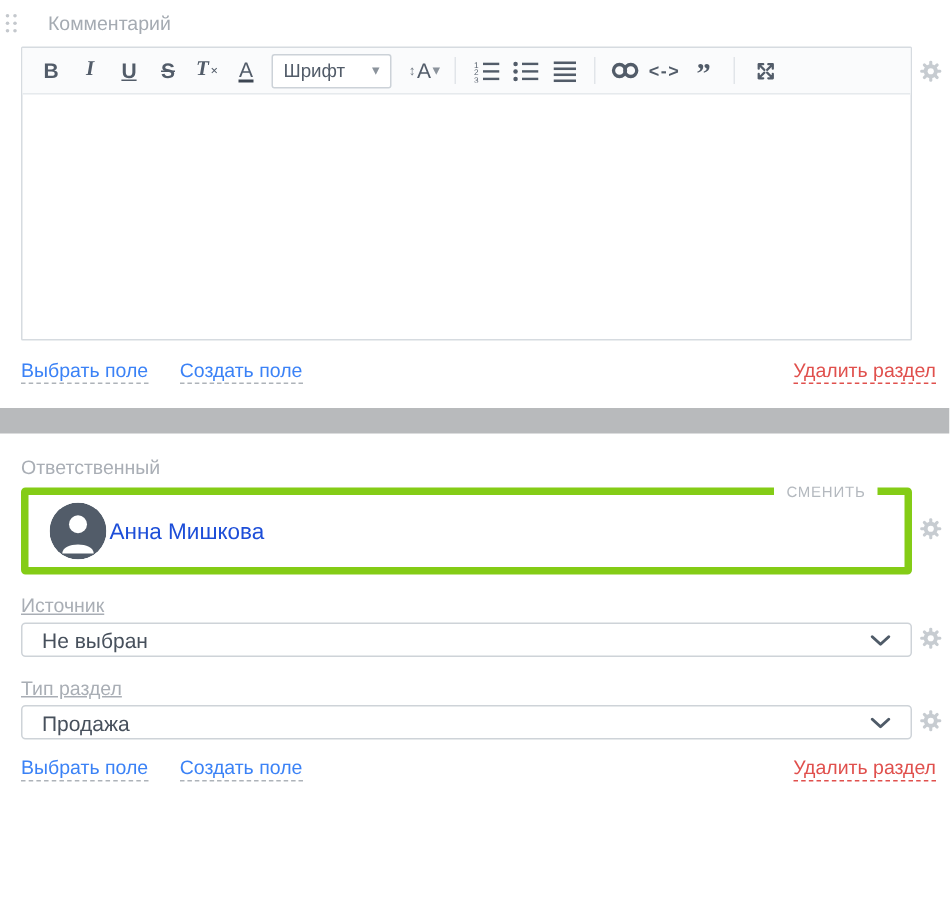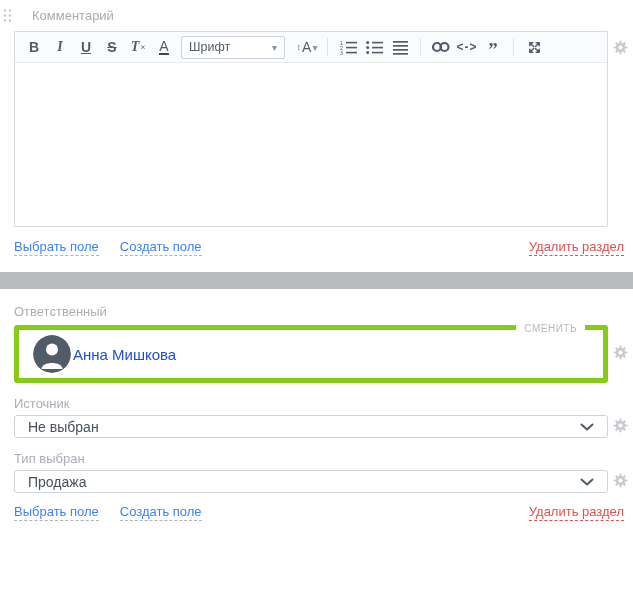--- a/index.html
+++ b/index.html
@@ -25,21 +25,21 @@
   .editor-box { height:196px; border:1px solid #d6dbe0; background:#fff; border-radius:1px; display:flex; flex-direction:column; }
   .toolbar { height:31px; flex:0 0 31px; background:#fafbfc; border-bottom:1px solid #e6eaed; display:flex; align-items:center; padding:0 6px; }
   .tb-btn { min-width:26px; height:26px; display:flex; align-items:center; justify-content:center; color:#525c69; font-size:14px; cursor:default; }
   .tb-bold { font-weight:bold; }
   .tb-italic { font-style:italic; font-family:"Liberation Serif","DejaVu Serif",serif; font-weight:bold; }
   .tb-underline { text-decoration:underline; }
   .tb-strike { text-decoration:line-through; }
   .tb-clear sub { font-size:9px; margin-left:1px; }
   .tb-color span.a-glyph { border-bottom:2px solid #3d4652; line-height:1.05; font-weight:normal; }
   .tb-sep { width:1px; height:18px; background:#e1e5e9; margin:0 7px; }
-  .font-select { width:104px; height:23px; border:1px solid #ccd2d8; border-radius:2px; background:#fff;
+  .font-select { width:80px; height:23px; border:1px solid #ccd2d8; border-radius:2px; background:#fff;
     display:flex; align-items:center; justify-content:space-between; padding:0 7px; margin:0 9px 0 4px;
     font-size:12.5px; color:#525c69; }
   .caret { color:#8b939c; font-size:10px; }
   .fontsize-btn { font-size:14px; gap:1px; }
   .fontsize-btn .updown { font-size:9px; color:#6e7781; }
   .tb-quote { font-family:"Liberation Serif","DejaVu Serif",serif; font-weight:bold; font-size:19px; padding-top:6px; }
   .tb-code { font-size:12px; letter-spacing:1px; font-weight:bold; }
 
   .links-row { display:flex; align-items:center; margin:12px 0 0; }
   .field-link { color:#3b82f6; border-bottom:1px dashed #aeb3b9; padding-bottom:1px; margin-right:21px; cursor:pointer; }
@@ -48,21 +48,21 @@
   .divider-bar { height:17px; margin-top:16px; }
 
   
   .sec2-head { display:flex; align-items:center; margin:15px 0 0; }
   .sec2-title { font-size:12.5px; font-weight:bold; color:#56616f; letter-spacing:.6px; }
   .pencil { margin-left:8px; display:inline-flex; }
   .cancel-link { margin-left:auto; margin-right:9px; color:#b2b7bd; font-size:13px; cursor:pointer; }
 
   .f-label { color:#a9aeb5; font-size:13px; margin:0 0 6px; }
   .lbl-resp { margin-top:15px; }
-  .lbl-std  { margin-top:13px; margin-bottom:4px; }
+  .lbl-std  { margin-top:13px; margin-bottom:4px;text-decoration:underline; }
 
   .resp-box { position:relative; height:58px; border:5px solid #84cc16; border-radius:3px; background:#fff;
     display:flex; align-items:center; padding:0 14px; }
   .legend { position:absolute; top:-7px; right:18px; background:#fff; padding:0 8px;
     font-size:10px; letter-spacing:.5px; color:#b4b9bf; cursor:pointer; }
   .avatar { width:38px; height:38px; border-radius:50%; overflow:hidden; flex:0 0 38px; }
   .user-name { margin-left:2px; color:#1d4ed8; font-size:15px; cursor:pointer; }
 
   .select-box { height:23px; border:1px solid #ced3d8; border-radius:3px; background:#fff;
     display:flex; align-items:center; justify-content:space-between; padding:0 13px; cursor:pointer; }
@@ -246,21 +246,21 @@
             <rect x="6.9" y="0.5" width="2.2" height="15" rx="1" transform="rotate(90 8 8)"></rect>
             <rect x="6.9" y="0.5" width="2.2" height="15" rx="1" transform="rotate(135 8 8)"></rect>
             <circle cx="8" cy="8" r="5"></circle>
           </g>
           <circle cx="8" cy="8" r="2.2" fill="#ffffff"></circle>
         </svg>
       </span>
     </div>
   </div>
 
-  <div class="f-label lbl-std">Тип выбран</div>
+  <div class="f-label lbl-std">Тип раздел</div>
   <div class="row">
     <div class="grow select-box">
       <span class="select-value">Продажа</span>
       <span>
         <svg width="14" height="8" viewBox="0 0 14 8" fill="none" stroke="#4f5b68" stroke-width="2" stroke-linecap="round" stroke-linejoin="round">
           <polyline points="1.5,1.5 7,6.5 12.5,1.5"></polyline>
         </svg>
       </span>
     </div>
     <div class="gear-col">

